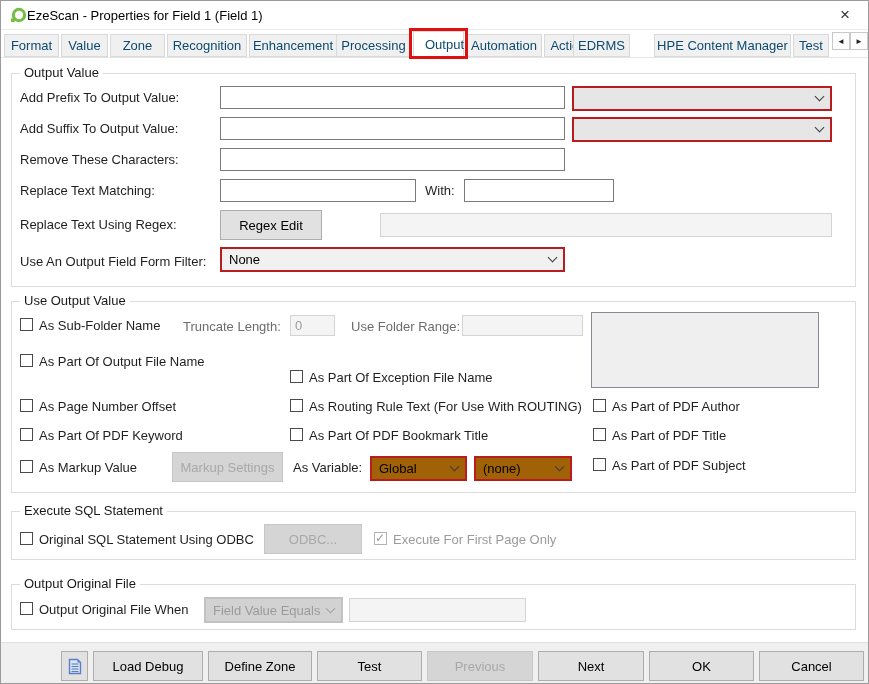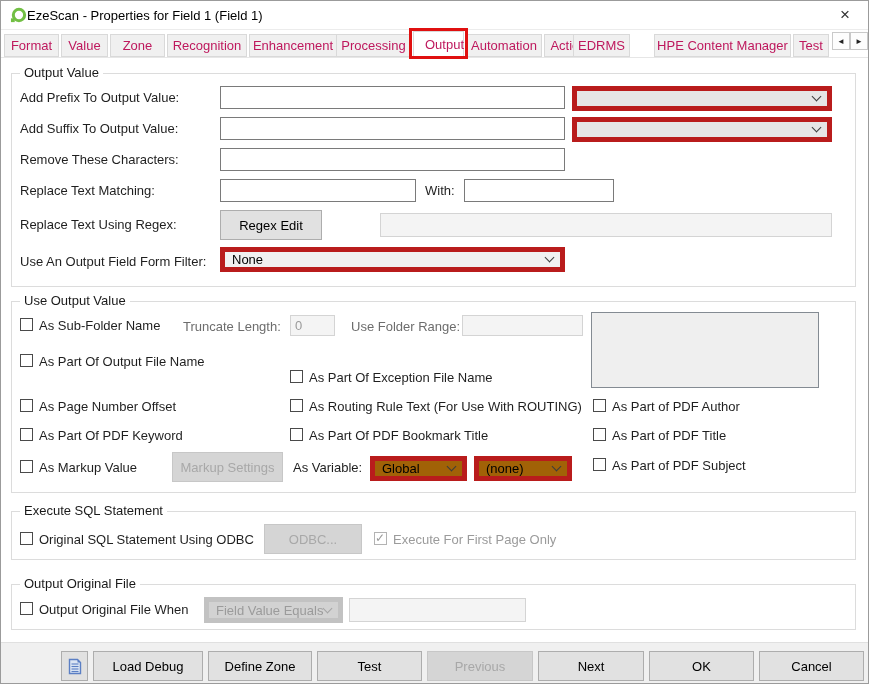--- a/index.html
+++ b/index.html
@@ -17,21 +17,21 @@
   .titlebar .ttl { margin-left:0; font-size:13px; color:#000; white-space:nowrap; }
   .close-btn { position:absolute; right:6px; top:2px; width:34px; height:24px;
                display:flex; align-items:center; justify-content:center;
                font-size:17px; color:#333; background:transparent; border:none; cursor:pointer; }
 
   
   .tabbar { position:absolute; top:30px; left:0; width:100%; height:26px;
             background:#fff; }
   .tab { position:absolute; bottom:0; height:23px; background:#f0f0f0;
          border:1px solid #d9d9d9; display:flex; align-items:center;
-         justify-content:center; font-size:13px; color:#be185d; cursor:default; }
+         justify-content:center; font-size:13px; color:#0c4a6e; cursor:default; }
   .tab.selected { height:26px; background:#fff; border-bottom-color:#fff; z-index:2;padding-left:12px; }
   .redbox { position:absolute; left:408px; top:27px; width:59px; height:31px;
             border:3px solid #e01010; z-index:5; pointer-events:none; }
   .tab-scroll { position:absolute; top:31px; width:18px; height:18px;
                 background:#fdfdfd; border:1px solid #c9c9c9; font-size:8px;
                 display:flex; align-items:center; justify-content:center; color:#222; }
   .page-edge { position:absolute; top:56px; left:0; width:100%; height:1px; background:#e6e6e6; }
 
   
   .group { position:absolute; border:1px solid #dcdcdc; background:#fff; }
@@ -40,21 +40,21 @@
   .lbl { position:absolute; font-size:13px; color:#1f1f1f; white-space:nowrap; }
 
   
   .txt { position:absolute; background:#fff; border:1px solid #7a7a7a;
          font:13px "Liberation Sans", sans-serif; padding:0 4px; color:#000; }
   .fld-dis { position:absolute; background:#f4f4f4; border:1px solid #d4d4d4;
              color:#9b9b9b; font-size:13px; line-height:19px; padding:0 4px; }
   .bigbox { position:absolute; background:#efefef; border:1px solid #848b93; }
 
   .combo { position:absolute; display:flex; align-items:center; padding:0 7px;
-           border:5px solid #b91c1c; background:#e6e6e6; font-size:13px; color:#000; }
+           border:2px solid #b91c1c; background:#e6e6e6; font-size:13px; color:#000; }
   .combo.light { background:#f1f1f1; }
   .combo.white { background:#a16207; }
   .combo.disabled { background:#d2d2d2; border-color:#c2c2c2; color:#9b9b9b; }
   .chev { margin-left:auto; width:7px; height:7px; border-right:1.6px solid #3d3d3d;
           border-bottom:1.6px solid #3d3d3d; transform:rotate(45deg); margin-top:-4px; flex:none; }
   .combo.disabled .chev { border-color:#a4a4a4; }
 
   .btn { position:absolute; background:#e1e1e1; border:1px solid #adadad;
          display:flex; align-items:center; justify-content:center;
          font:13px "Liberation Sans", sans-serif; color:#000; cursor:pointer; }

